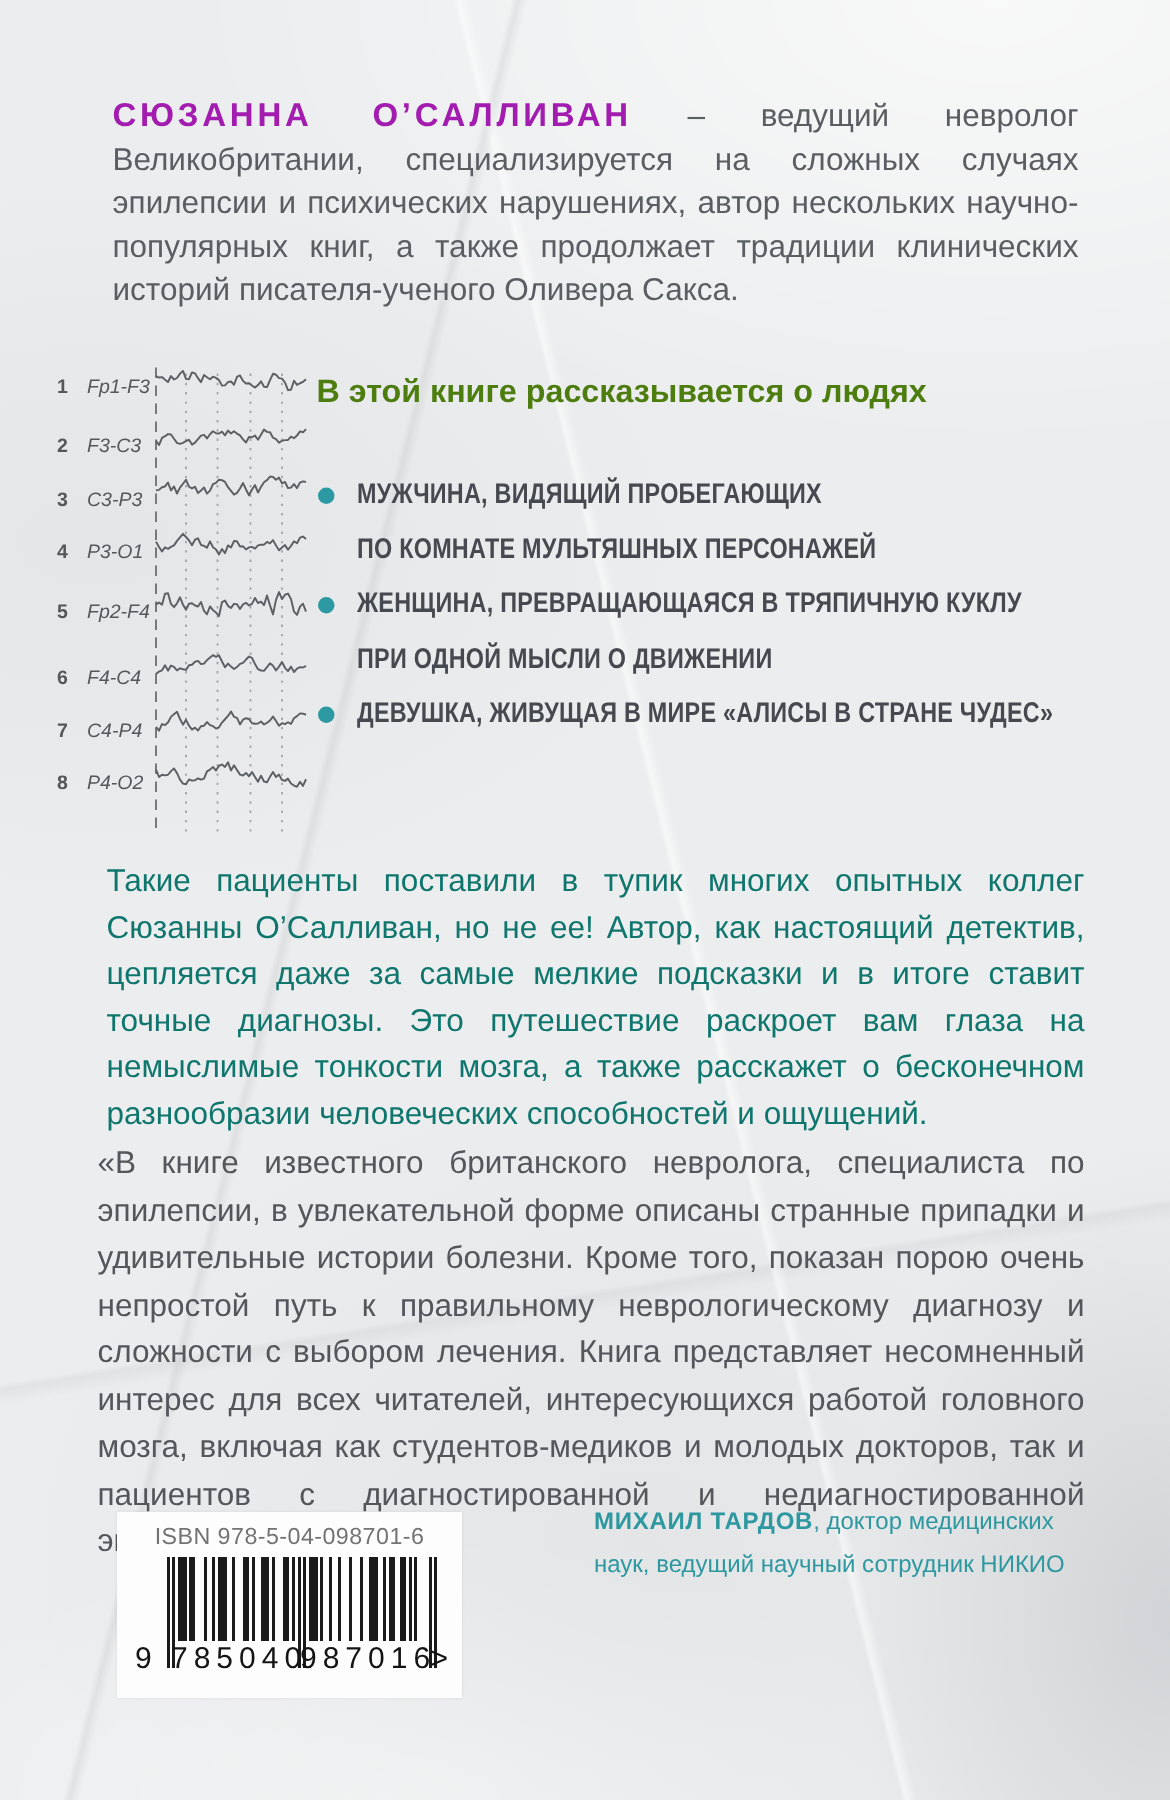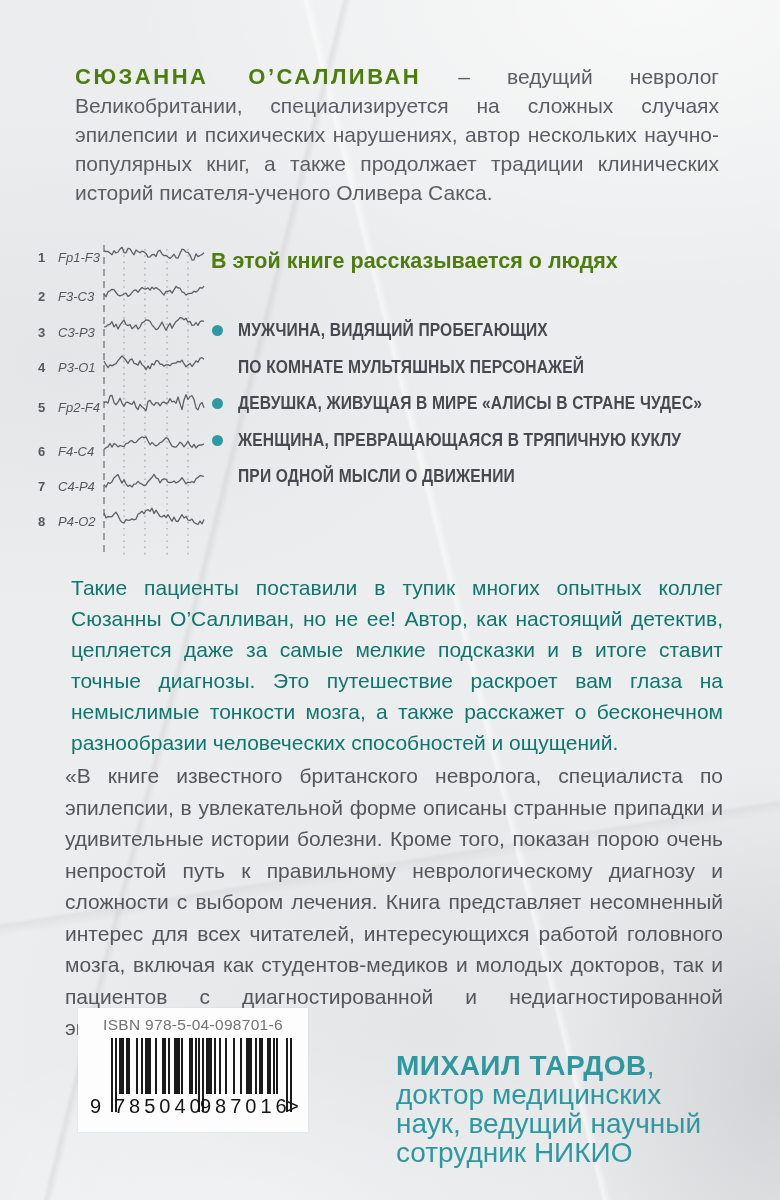--- a/index.html
+++ b/index.html
@@ -19,21 +19,21 @@
     overflow:hidden;
   }
   .page{position:relative;width:780px;height:1200px;}
 
   
   .author-intro{
     position:absolute;left:75px;top:62px;width:644px;margin:0;
     font-size:21px;line-height:29px;color:#5a5e63;text-align:justify;
   }
   .author-name{
-    font-weight:700;font-size:22px;letter-spacing:2.5px;color:#4d7c0f;
+    font-weight:700;font-size:22px;letter-spacing:2.5px;color:#a21caf;
   }
 
   
   .eeg{position:absolute;left:28px;top:243px;}
   .eeg-num{font:700 13px "Liberation Sans","DejaVu Sans",sans-serif;fill:#54585d;}
   .eeg-lab{font:italic 13px "Liberation Sans","DejaVu Sans",sans-serif;fill:#54585d;}
 
   
   .intro{
     position:absolute;left:211px;top:246px;width:540px;
@@ -62,22 +62,22 @@
   }
 
   
   .quote{
     position:absolute;left:65px;top:760px;width:658px;margin:0;
     font-size:21px;line-height:31.5px;color:#53565b;text-align:justify;
   }
 
   
   .reviewer{
-    position:absolute;left:396px;top:1051px;width:330px;
-    font-size:28px;line-height:29px;color:#2e98a0;
+    position:absolute;left:396px;top:1000px;width:330px;
+    font-size:16px;line-height:29px;color:#2e98a0;
   }
   .rev-name{font-weight:700;letter-spacing:.5px;}
 
   
   .barcode-box{
     position:absolute;left:78px;top:1008px;width:230px;height:124px;
     background:#fdfdfd;box-shadow:0 0 2px rgba(0,0,0,.08);
   }
   .isbn{
     position:absolute;left:0;top:8px;width:100%;text-align:center;
@@ -142,28 +142,28 @@
     <li class="sym">
       <span class="sym-dot"></span>
       <div class="sym-text">
         <div>МУЖЧИНА, ВИДЯЩИЙ ПРОБЕГАЮЩИХ</div>
         <div>ПО КОМНАТЕ МУЛЬТЯШНЫХ ПЕРСОНАЖЕЙ</div>
       </div>
     </li>
     <li class="sym">
       <span class="sym-dot"></span>
       <div class="sym-text">
-        <div>ДЕВУШКА, ЖИВУЩАЯ В МИРЕ «АЛИСЫ В СТРАНЕ ЧУДЕС»</div>
+        <div>ЖЕНЩИНА, ПРЕВРАЩАЮЩАЯСЯ В ТРЯПИЧНУЮ КУКЛУ</div>
+        <div>ПРИ ОДНОЙ МЫСЛИ О ДВИЖЕНИИ</div>
       </div>
     </li>
     <li class="sym">
       <span class="sym-dot"></span>
       <div class="sym-text">
-        <div>ЖЕНЩИНА, ПРЕВРАЩАЮЩАЯСЯ В ТРЯПИЧНУЮ КУКЛУ</div>
-        <div>ПРИ ОДНОЙ МЫСЛИ О ДВИЖЕНИИ</div>
+        <div>ДЕВУШКА, ЖИВУЩАЯ В МИРЕ «АЛИСЫ В СТРАНЕ ЧУДЕС»</div>
       </div>
     </li>
   </ul>
 
   <p class="teal-par">Такие пациенты поставили в тупик многих опытных коллег Сюзанны О’Салливан, но не ее! Автор, как настоящий детектив, цепляется даже за самые мелкие подсказки и в итоге ставит точные диагнозы. Это путешествие раскроет вам глаза на немыслимые тонкости мозга, а также расскажет о бесконечном разнообразии человеческих способностей и ощущений.</p>
 
   <p class="quote">«В книге известного британского невролога, специалиста по эпилепсии, в увлекательной форме описаны странные припадки и удивительные истории болезни. Кроме того, показан порою очень непростой путь к правильному неврологическому диагнозу и сложности с выбором лечения. Книга представляет несомненный интерес для всех читателей, интересующихся работой головного мозга, включая как студентов-медиков и молодых докторов, так и пациентов с диагностированной и недиагностированной эпилепсией».</p>
 
   <div class="reviewer">
     <span class="rev-name">МИХАИЛ ТАРДОВ</span><span>, доктор медицинских наук, ведущий научный сотрудник НИКИО</span>

